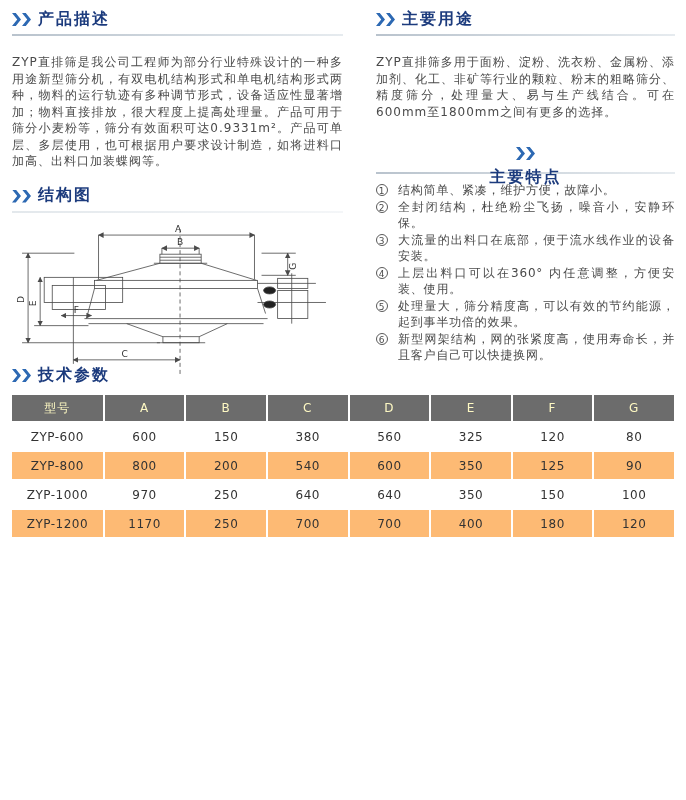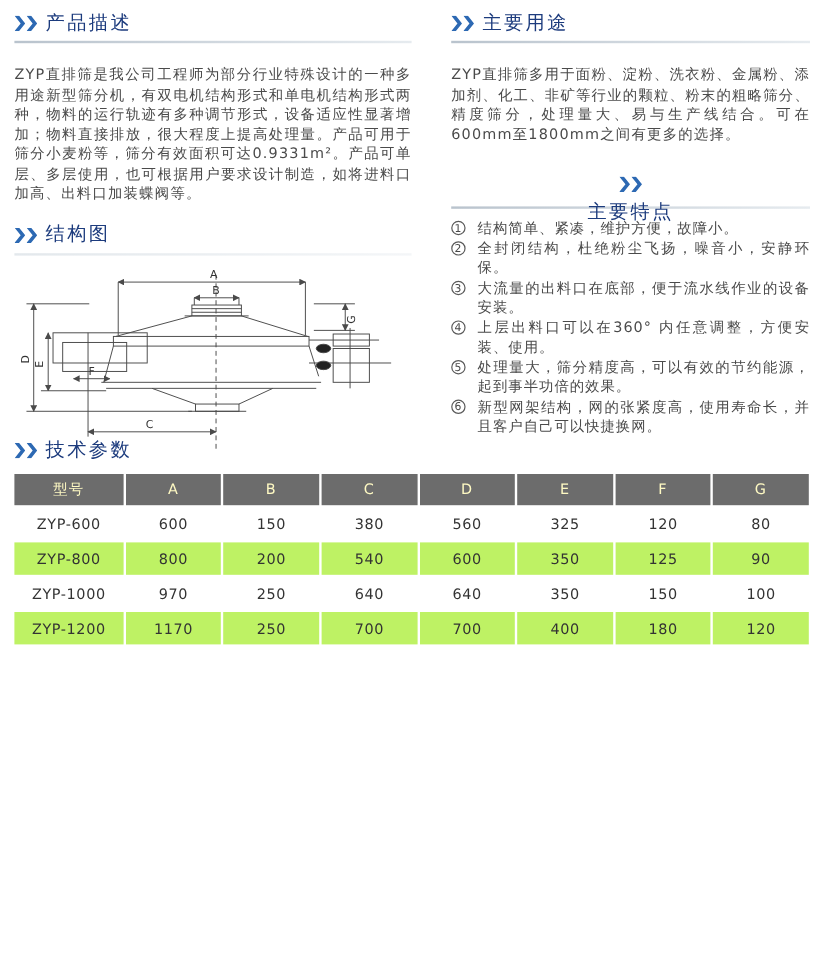--- a/index.html
+++ b/index.html
@@ -5,21 +5,21 @@
   * { margin:0; padding:0; box-sizing:border-box; }
   html,body { background:#ffffff; }
   body { font-family:"DejaVu Sans","Liberation Sans",sans-serif; }
   .page { position:relative; width:686px; height:800px; background:#ffffff; overflow:hidden; }
 
   .col-left  { position:absolute; left:12px;  top:8px; width:331px; }
   .col-right { position:absolute; left:376px; top:8px; width:299px; }
   .section-tech { position:absolute; left:12px; top:364px; width:664px; }
 
   .sec-head { display:flex; align-items:center; gap:7px; height:22px; }
-  .sec-title { font-size:16px; font-weight:normal; color:#1c3b7d; letter-spacing:2px; }
+  .sec-title { font-size:16px; font-weight:bold; color:#1c3b7d; letter-spacing:2px; }
   .chev-wrap { display:inline-flex; gap:1px; margin-top:1px; }
   .chev { display:inline-block; width:9px; height:13px; background:#2d69b3;
           clip-path:polygon(0 0,42% 0,100% 50%,42% 100%,0 100%,58% 50%); }
   .divider { height:2px; margin-top:4px;
              background:linear-gradient(to right,#b9c3cd,#e6ebef); }
   .divider.faint { background:linear-gradient(to right,#e3e8ec,#f4f6f8); }
 
   .body-text { margin-top:18px; font-size:12px; line-height:16.5px; letter-spacing:1px;
                color:#4a4a4a; text-align:justify; }
 
@@ -31,21 +31,21 @@
                 text-align:center; color:#4a4a4a; }
 
   .diagram { margin-top:10px; margin-left:2px; }
 
   table.params { width:666px; margin-top:7px; margin-left:-2px;
                  border-collapse:separate; border-spacing:2px; table-layout:fixed; }
   table.params th { background:#6c6c6c; color:#fef9c3; font-weight:normal;
                     font-size:12px; height:26px; letter-spacing:1px; }
   table.params td { height:27px; text-align:center; font-size:12px; color:#333333;
                     background:#ffffff; letter-spacing:0.5px; }
-  table.params tr.stripe td { background:#bef264; }
+  table.params tr.stripe td { background:#fdba74; }
   table.params col.model { width:14%; }
 </style>
 </head>
 <body>
 
 <div class="page">
 
   <div class="col-left">
     <div class="sec-head">
       <span class="chev-wrap">

